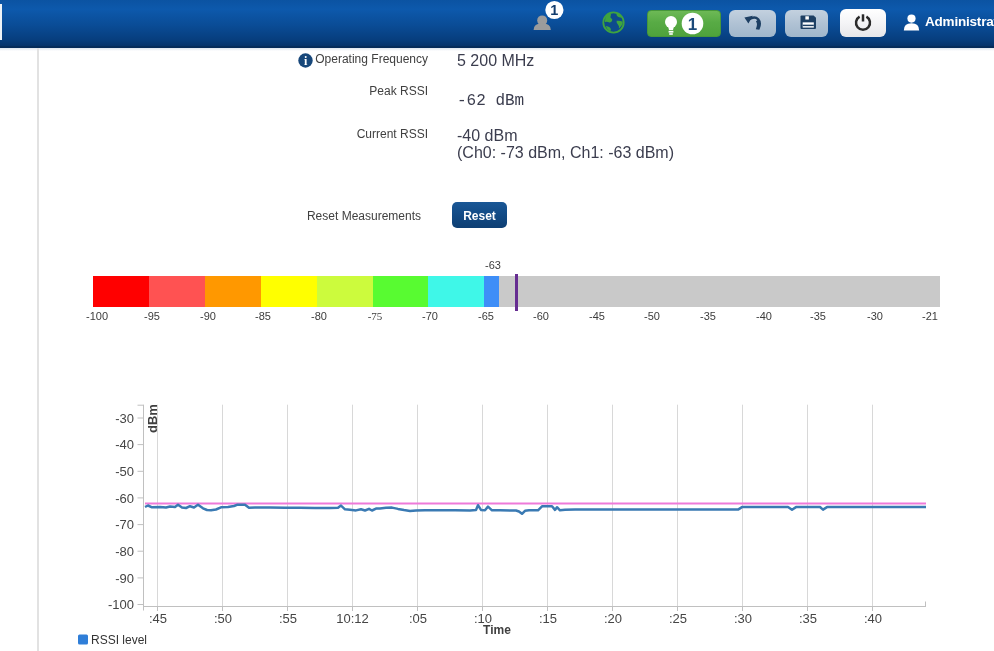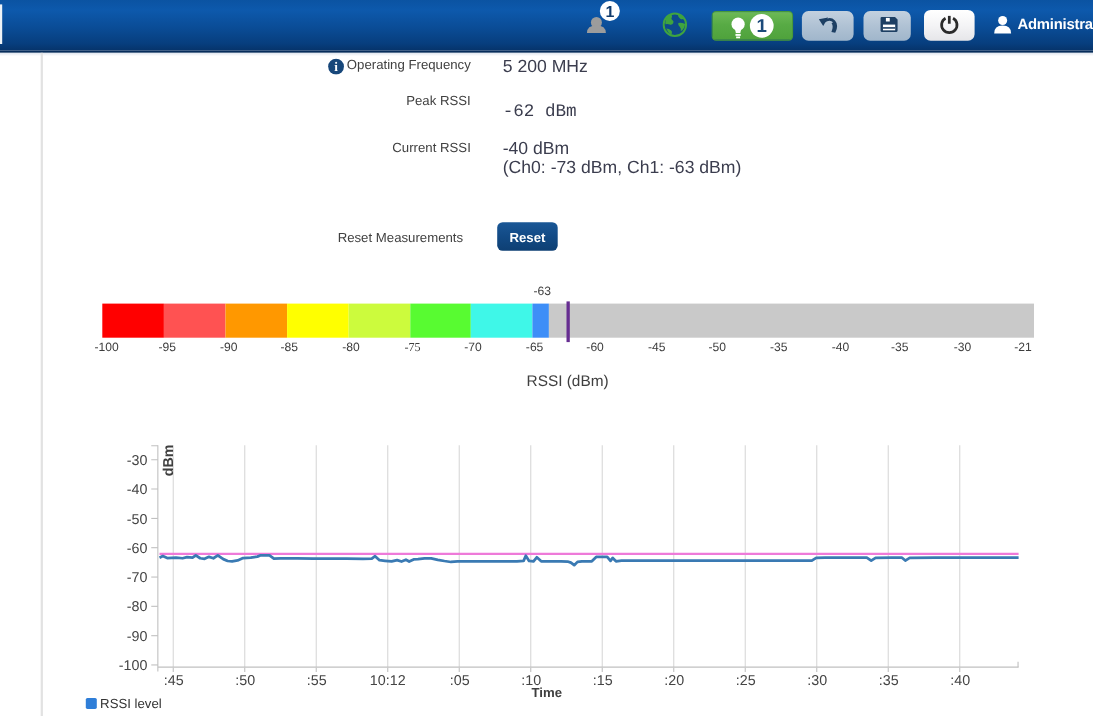--- a/index.html
+++ b/index.html
@@ -133,21 +133,20 @@
   <div class="abs mlab" style="left:410px;">-70</div>
   <div class="abs mlab" style="left:466px;">-65</div>
   <div class="abs mlab" style="left:521px;">-60</div>
   <div class="abs mlab" style="left:577px;">-45</div>
   <div class="abs mlab" style="left:632px;">-50</div>
   <div class="abs mlab" style="left:688px;">-35</div>
   <div class="abs mlab" style="left:744px;">-40</div>
   <div class="abs mlab" style="left:798px;">-35</div>
   <div class="abs mlab" style="left:855px;">-30</div>
   <div class="abs mlab" style="left:910px;">-21</div>
-  <div class="abs" style="left:416px;top:338px;width:200px;text-align:center;font-size:14px;color:#404040;">RSSI (dBm)</div>
 
   <svg class="abs" style="left:0px;top:380px" width="994" height="271" viewBox="0 380 994 271">
 
     <g stroke="#d8d8d8" stroke-width="1">
       <line x1="157.5" y1="404.7" x2="157.5" y2="606.5"></line>
       <line x1="222.5" y1="404.7" x2="222.5" y2="606.5"></line>
       <line x1="287.5" y1="404.7" x2="287.5" y2="606.5"></line>
       <line x1="352.5" y1="404.7" x2="352.5" y2="606.5"></line>
       <line x1="417.5" y1="404.7" x2="417.5" y2="606.5"></line>
       <line x1="482.5" y1="404.7" x2="482.5" y2="606.5"></line>

